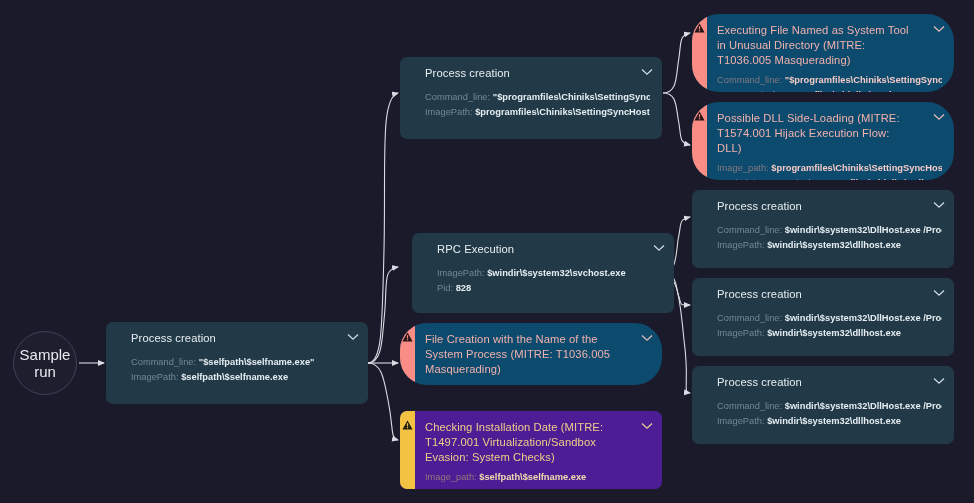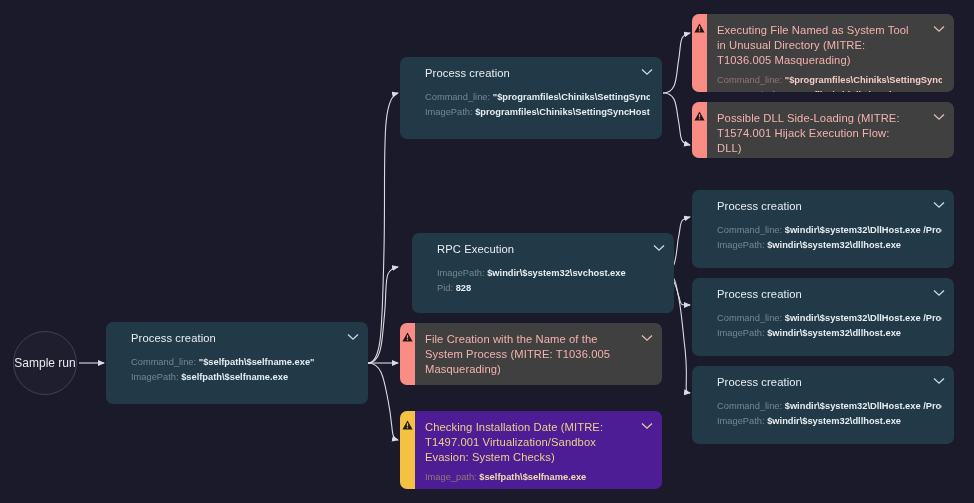--- a/index.html
+++ b/index.html
@@ -75,21 +75,21 @@
   .chev svg { display: block; }
 
   
   .n-teal { background: #223a47; }
   .n-teal .body { padding-left: 25px; }
   .n-teal .title { color: #e8eef2; }
   .n-teal .row .k { color: #8fa5b2; }
   .n-teal .row .v { color: #e6edf2; }
 
   
-  .n-red { background: #404040; }
+  .n-red { background: #0c4a6e; border-radius: 27px; }
   .n-red .stripe { background: #f98d86; }
   .n-red .title { color: #f4b2ac; }
   .n-red .row .k { color: #b08a86; }
   .n-red .row .v { color: #f3cac6; }
 
   
   .n-yellow { background: #4c1d95; }
   .n-yellow .stripe { background: #f3c243; }
   .n-yellow .title { color: #f0cf87; }
   .n-yellow .row .k { color: #a89a71; }
@@ -103,21 +103,21 @@
     z-index: 2;
     width: 64px;
     height: 64px;
     border-radius: 50%;
     border: 1px solid #3b4356;
     background: #1f1e2e;
     display: flex;
     align-items: center;
     justify-content: center;
     color: #e6ebf0;
-    font-size: 12px;
+    font-size: 15px;
     text-align: center;
   }
 </style>
 </head>
 <body>
 
 <div id="graph">
 
   <svg class="edges" viewBox="0 0 974 503" xmlns="http://www.w3.org/2000/svg">
     <defs>
@@ -286,21 +286,21 @@
           <span class="v">"$programfiles\Chiniks\SettingSyncHost.exe"</span>
         </div>
         <div class="row">
           <span class="k">Image_path:</span>
           <span class="v">$programfiles\Chiniks\SettingSyncHost.exe</span>
         </div>
       </div>
     </div>
   </div>
 
-  <div class="node n-red" style="left:692px; top:102px; width:262px; height:56px;">
+  <div class="node n-red" style="left:692px; top:102px; width:262px; height:78px;">
     <div class="stripe">
       <svg class="warn-tri" width="11" height="10" viewBox="0 0 11 10">
         <path d="M5.5,0.4 L10.6,9.4 L0.4,9.4 Z" fill="#241616"></path>
         <rect x="4.9" y="3.2" width="1.2" height="3.2" fill="#f98d86"></rect>
         <rect x="4.9" y="7.1" width="1.2" height="1.2" fill="#f98d86"></rect>
       </svg>
     </div>
     <div class="body">
       <div class="title">Possible DLL Side-Loading (MITRE: T1574.001 Hijack Execution Flow: DLL)</div>
       <span class="chev">

